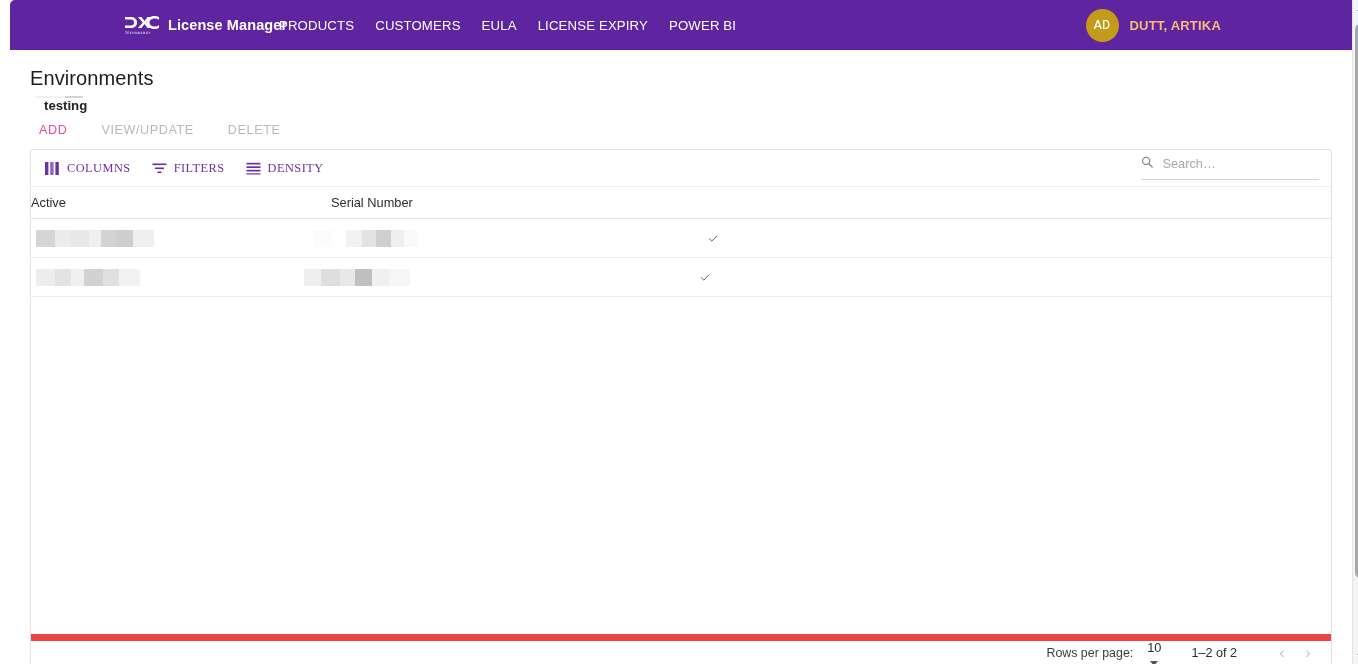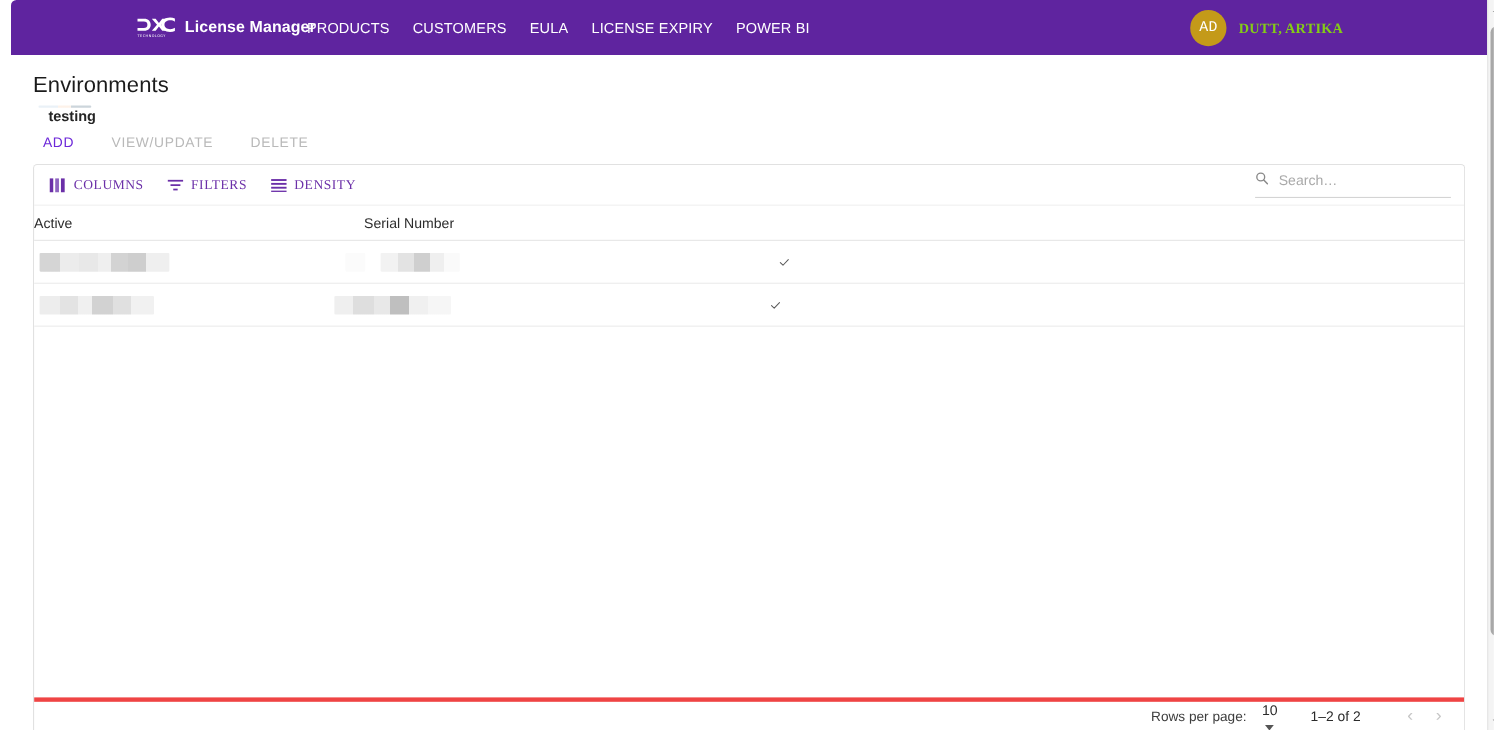--- a/index.html
+++ b/index.html
@@ -102,26 +102,25 @@
     font-size: 13.5px;
     font-weight: 400;
     display: flex;
     align-items: center;
     justify-content: center;
     letter-spacing: 0.3px;
     font-family: Liberation Mono, monospace;
   }
 
   .user-name {
-    color: #84cc16;
+    color: #fdba74;
     font-size: 13px;
     font-weight: bold;
     letter-spacing: 0.2px;
     white-space: nowrap;
-    font-family: Liberation Serif, serif;
   }
 
   
   .page-title {
     position: absolute;
     left: 20px;
     top: 67px;
     font-size: 20px;
     font-weight: 400;
     color: #1b1b1b;
@@ -172,21 +171,21 @@
   .action {
     font-size: 12.6px;
     letter-spacing: 0.6px;
     background: none;
     border: none;
     padding: 0;
     font-family: inherit;
     cursor: pointer;
   }
 
-  .action.enabled { color: #6d28d9; }
+  .action.enabled { color: #ec4899; }
   .action.disabled { color: #b9b9b9; cursor: default; }
 
   
   .grid {
     position: absolute;
     left: 20px;
     top: 149px;
     width: 1302px;
     height: 515px;
     border: 1px solid #e1e1e1;
@@ -342,21 +341,21 @@
     padding-left: 290px;
   }
 
   
   .grid-footer {
     position: absolute;
     left: 0;
     bottom: 0;
     width: 1300px;
     height: 30px;
-    border-top: 4px solid #ef4444;
+    border-top: 7px solid #ef4444;
     display: flex;
     align-items: center;
     justify-content: flex-end;
     padding-right: 10px;
     gap: 0;
   }
 
   .rpp-label {
     font-size: 12.4px;
     color: #3d3d3d;

